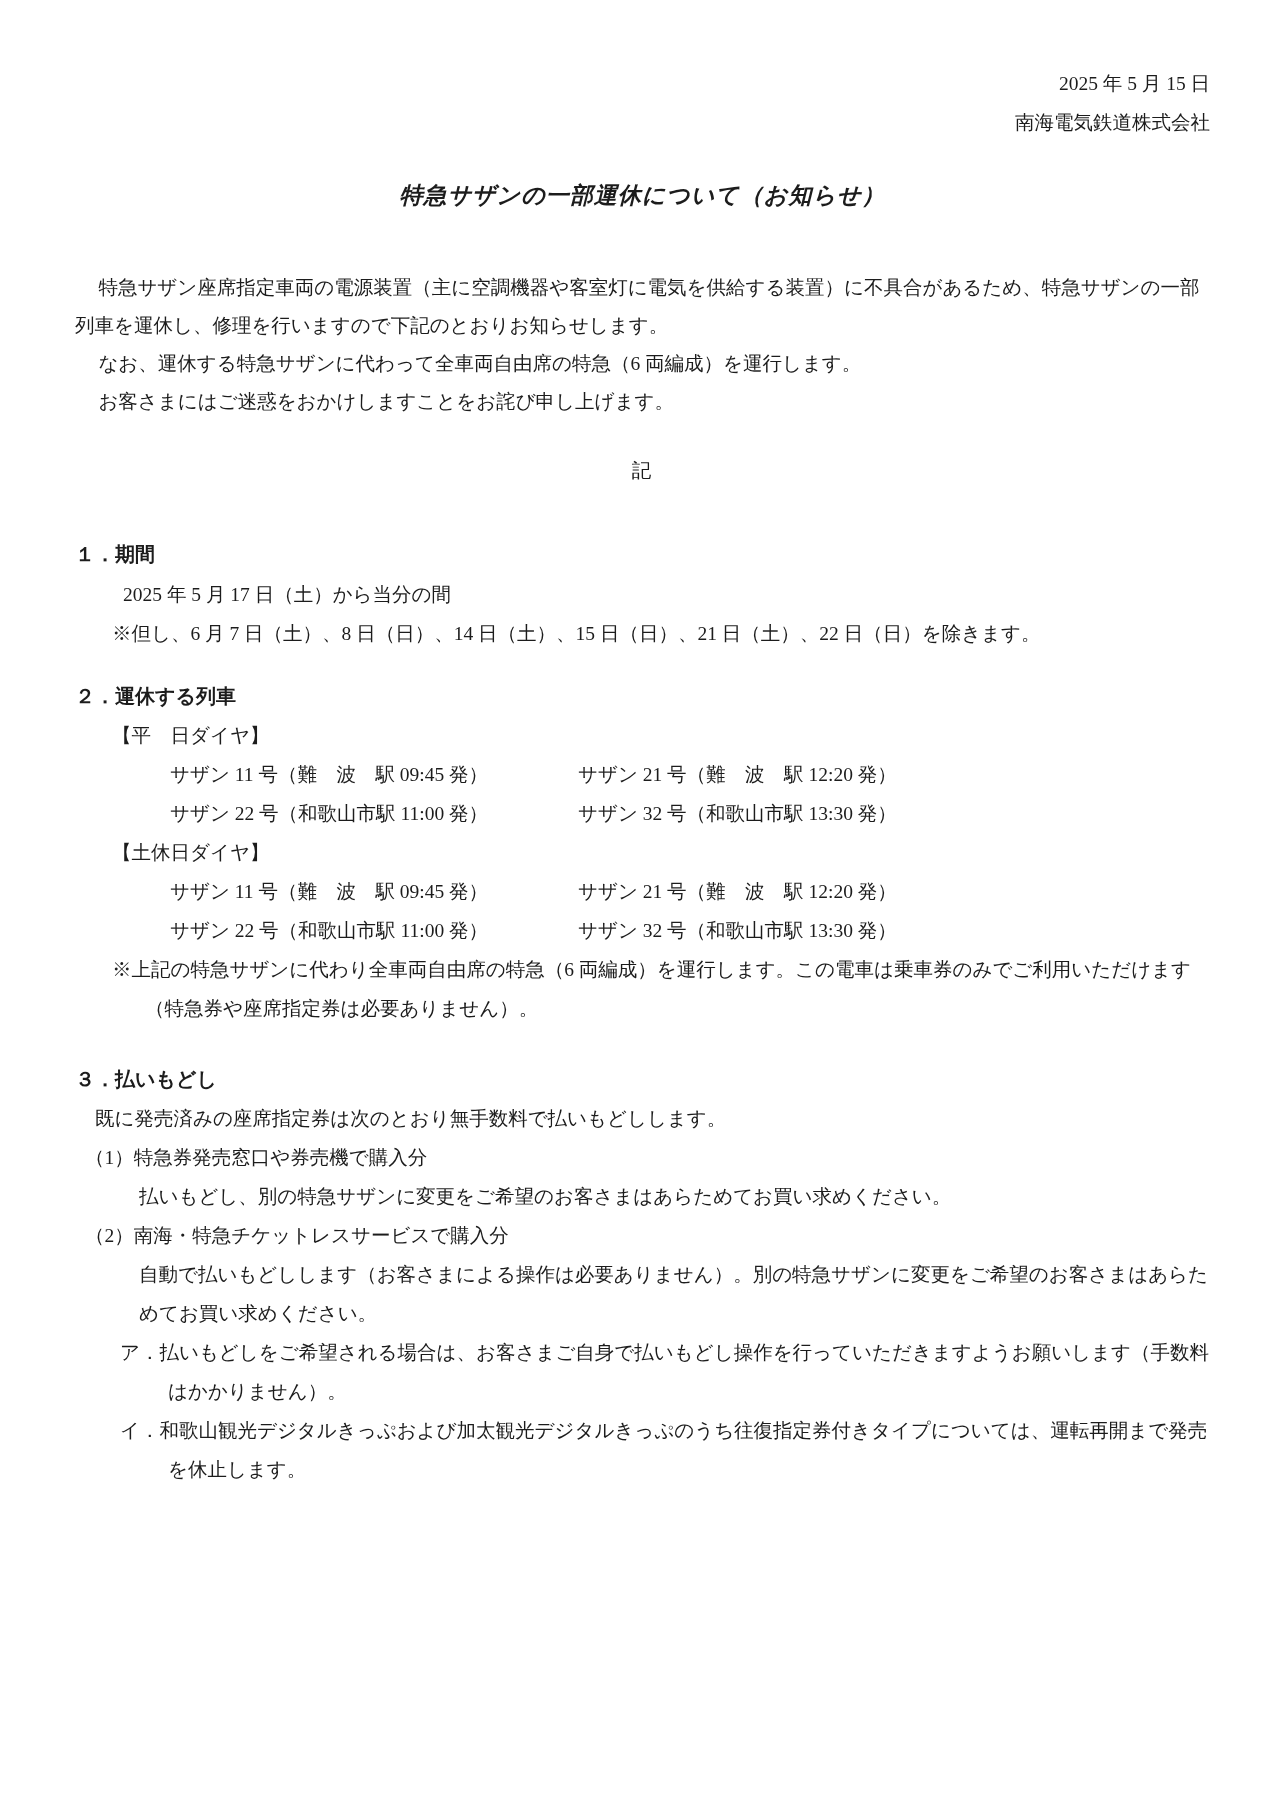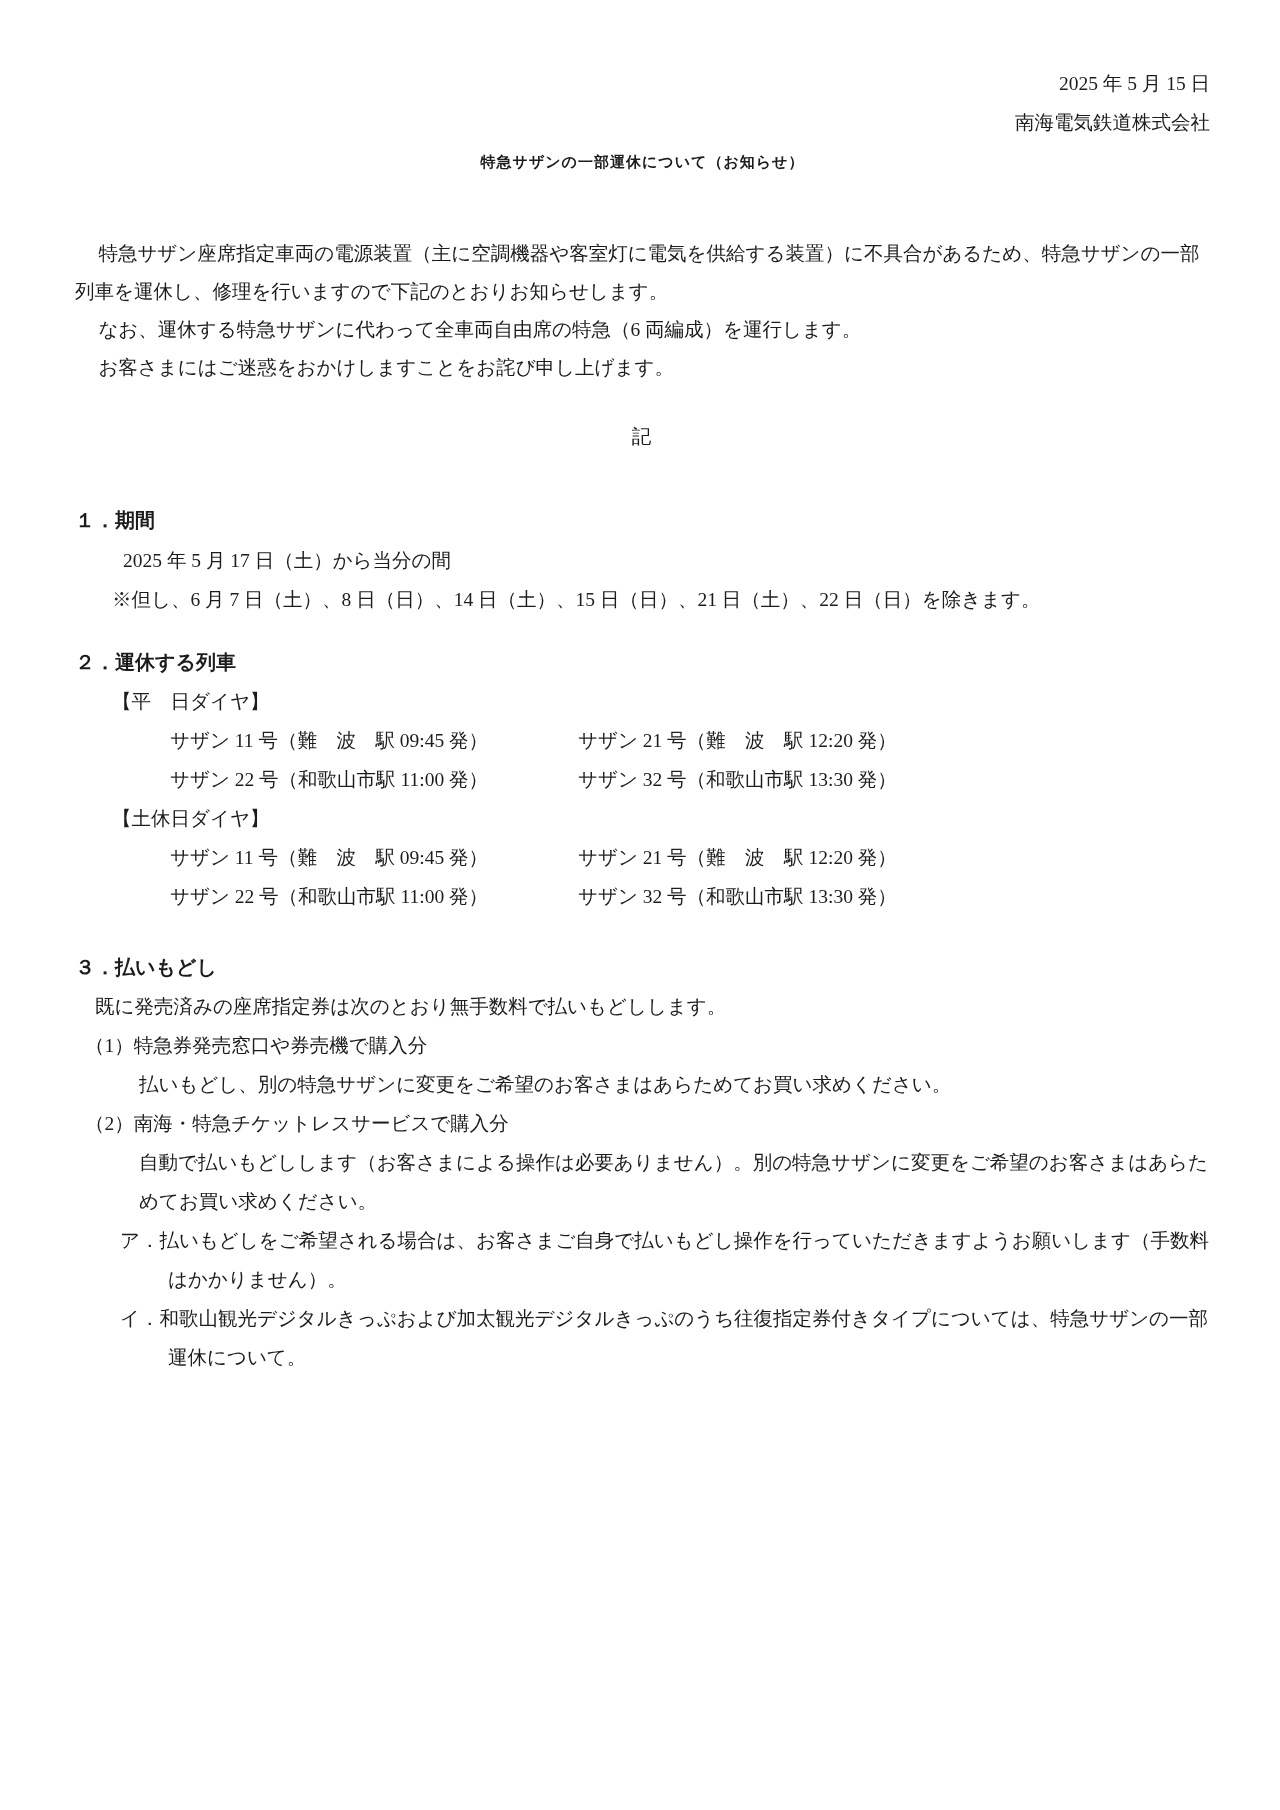--- a/index.html
+++ b/index.html
@@ -15,22 +15,24 @@
     font-family: "Liberation Serif", "DejaVu Serif", serif;
     font-size: 19.5px;
     line-height: 39px;
     overflow: hidden;
   }
   .doc-header { text-align: right; line-height: 39px; }
   .doc-title {
     text-align: center;
     font-family: "Liberation Sans", "DejaVu Sans", sans-serif;
     font-weight: bold;
-    font-size: 15px;
+    font-size: 23px;
+    margin-top: 34px;
     letter-spacing: 1px;
+    font-style: italic;
   }
   .intro { margin-top: 54px; }
   .intro p { text-indent: 1.2em; line-height: 38px; }
   .ki-marker { text-align: center; margin-top: 30px; letter-spacing: 2px; }
   .section { margin-top: 0; }
   .section-heading {
     font-family: "Liberation Sans", "DejaVu Sans", sans-serif;
     font-weight: bold;
     font-size: 20px;
     line-height: 39px;
@@ -92,30 +94,31 @@
     <div class="dia-label">【土休日ダイヤ】</div>
     <div class="train-row">
       <span class="col1">サザン 11 号（難　波　駅 09:45 発）</span>
       <span>サザン 21 号（難　波　駅 12:20 発）</span>
     </div>
     <div class="train-row">
       <span class="col1">サザン 22 号（和歌山市駅 11:00 発）</span>
       <span>サザン 32 号（和歌山市駅 13:30 発）</span>
     </div>
 
+    <div class="indent-note">※上記の特急サザンに代わり全車両自由席の特急（6 両編成）を運行します。この電車は乗車券のみでご利用いただけます（特急券や座席指定券は必要ありません）。</div>
   </div>
 
   <div class="section">
     <div class="section-heading sh-3">３．払いもどし</div>
     <div class="refund-lead">既に発売済みの座席指定券は次のとおり無手数料で払いもどしします。</div>
 
     <div class="refund-item-label">（1）特急券発売窓口や券売機で購入分</div>
     <div class="refund-item-body">払いもどし、別の特急サザンに変更をご希望のお客さまはあらためてお買い求めください。</div>
 
     <div class="refund-item-label">（2）南海・特急チケットレスサービスで購入分</div>
     <div class="refund-item-body">自動で払いもどしします（お客さまによる操作は必要ありません）。別の特急サザンに変更をご希望のお客さまはあらためてお買い求めください。</div>
 
     <div class="refund-subitem">ア．払いもどしをご希望される場合は、お客さまご自身で払いもどし操作を行っていただきますようお願いします（手数料はかかりません）。</div>
-    <div class="refund-subitem">イ．和歌山観光デジタルきっぷおよび加太観光デジタルきっぷのうち往復指定券付きタイプについては、特急サザンの一部運休について。</div>
+    <div class="refund-subitem">イ．和歌山観光デジタルきっぷおよび加太観光デジタルきっぷのうち往復指定券付きタイプについては、運転再開まで発売を休止します。</div>
   </div>
 
 
 </div>
 
 </body></html>

